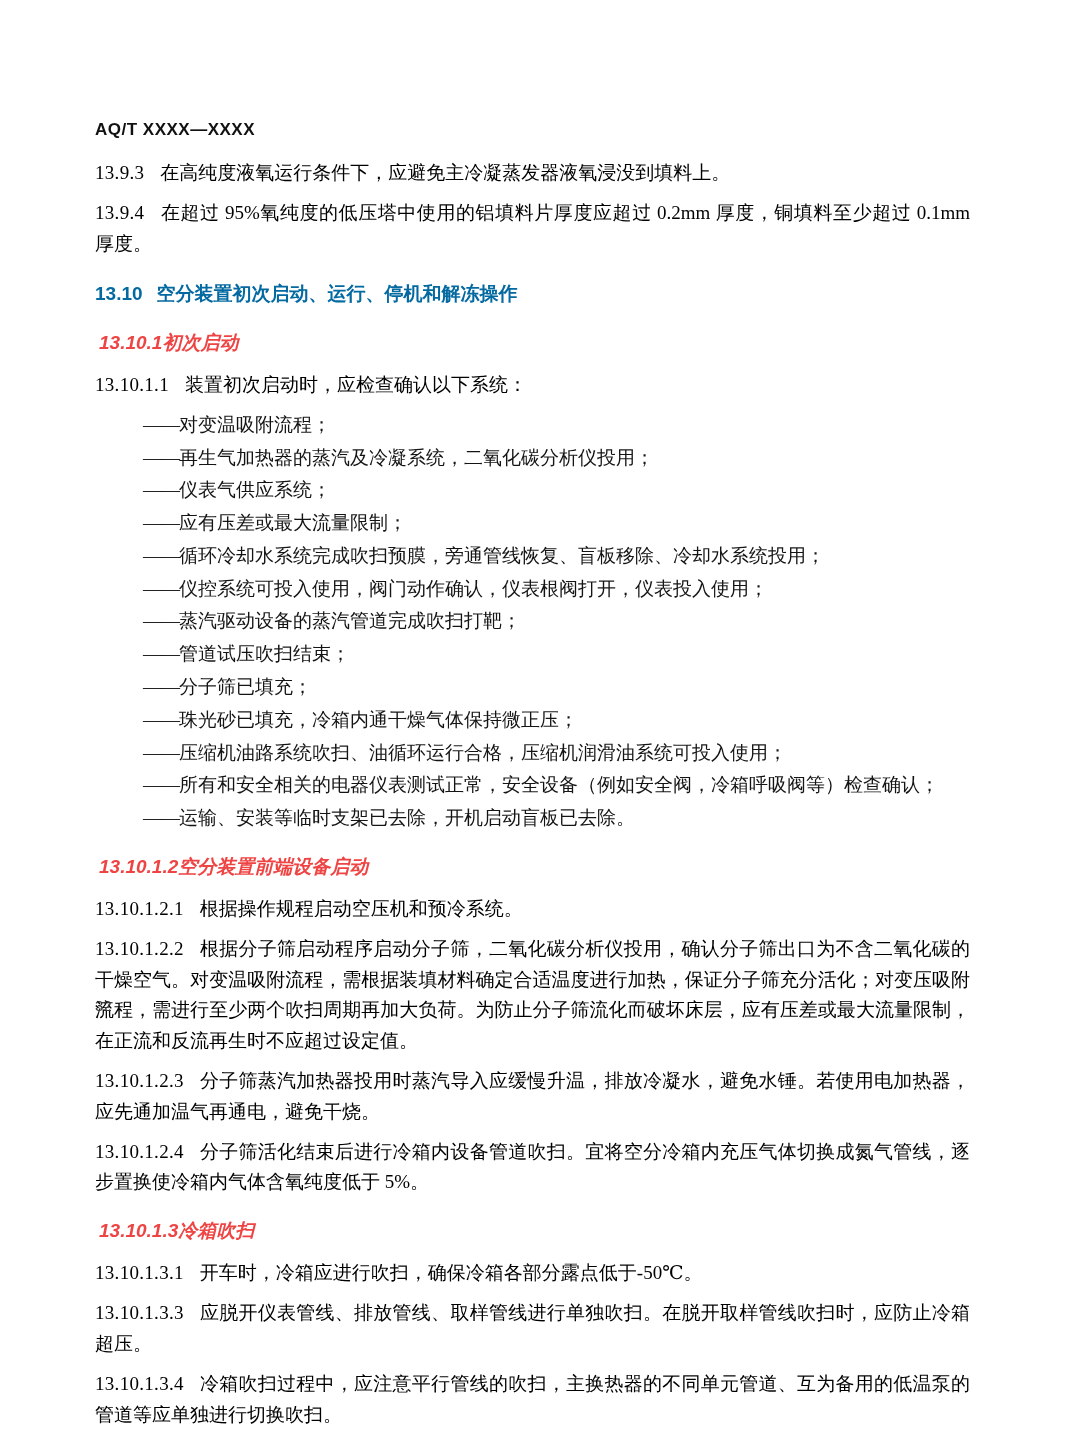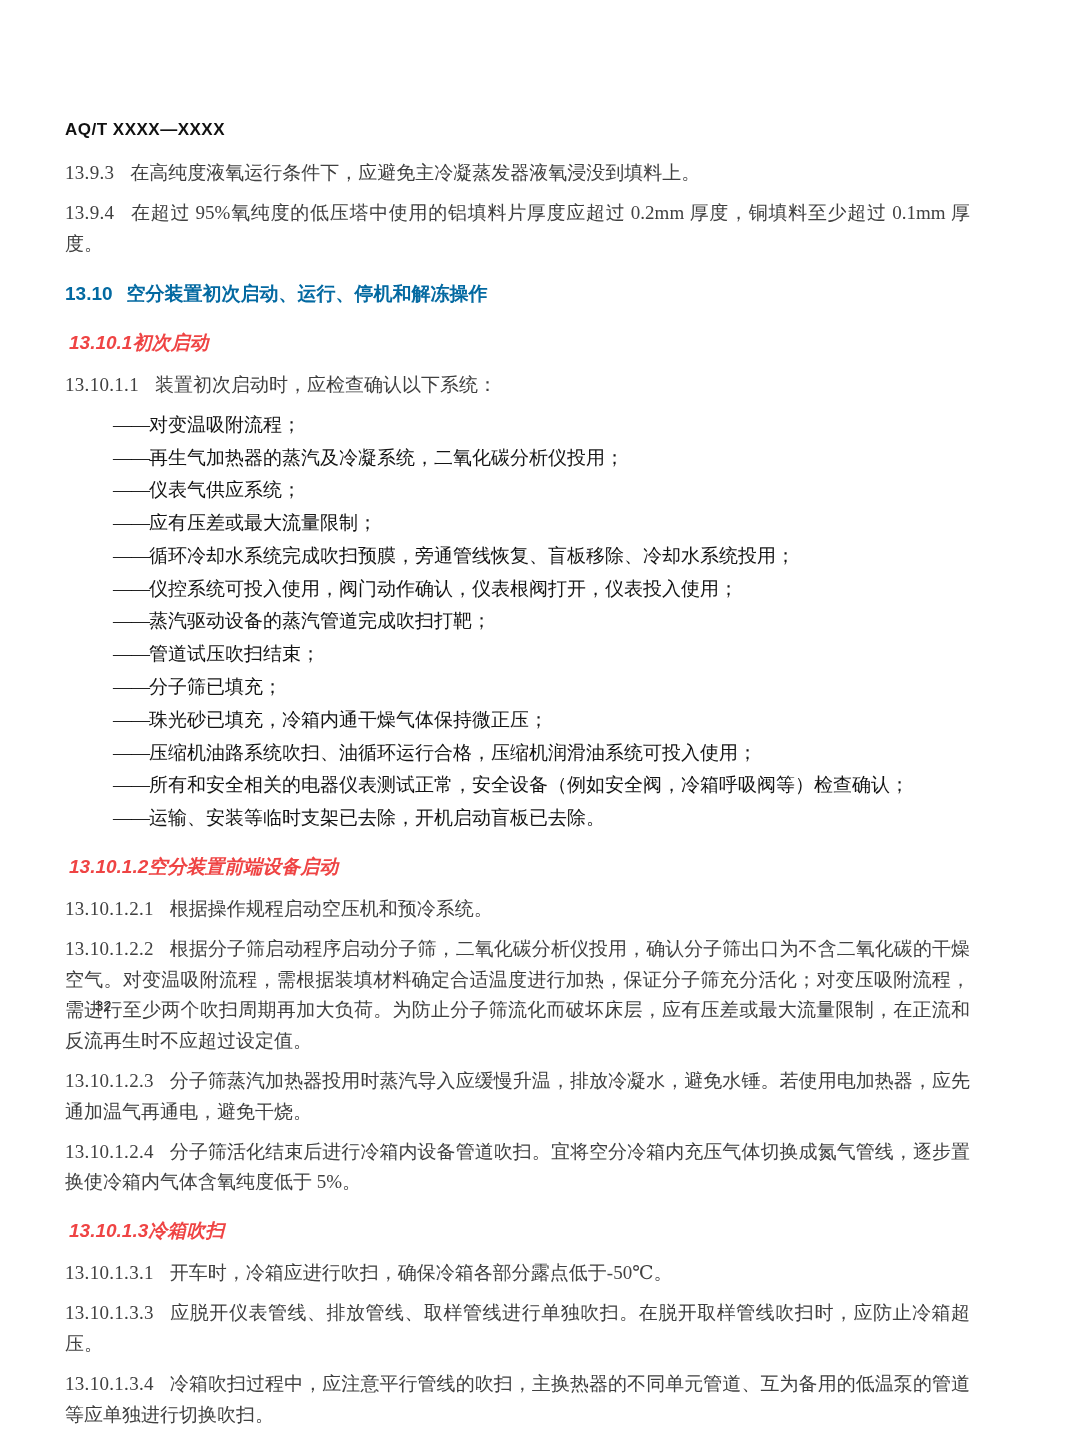--- a/index.html
+++ b/index.html
@@ -14,36 +14,36 @@
     color: #1a1a1a;
     position: relative;
     overflow: hidden;
   }
   .page {
     position: absolute;
     left: 0; top: 0;
     width: 1080px;
     height: 1056px;
     box-sizing: border-box;
-    padding: 120px 110px 40px 65px;
+    padding: 120px 110px 40px 95px;
   }
   .running-head {
     font-family: "Liberation Sans", sans-serif;
     font-weight: bold;
     font-size: 17px;
     letter-spacing: 0.5px;
     margin: 0 0 18px 0;
     color: #111;
   }
   .para {
     font-size: 19px;
     line-height: 1.62;
     margin: 0 0 9px 0;
     text-align: justify;
-    color: #404040;
+    color: #000000;
   }
   .para .num {
     letter-spacing: 0.3px;
   }
   .para .gap {
     display: inline-block;
     width: 16px;
   }
   .heading {
     font-family: "Liberation Sans", sans-serif;

